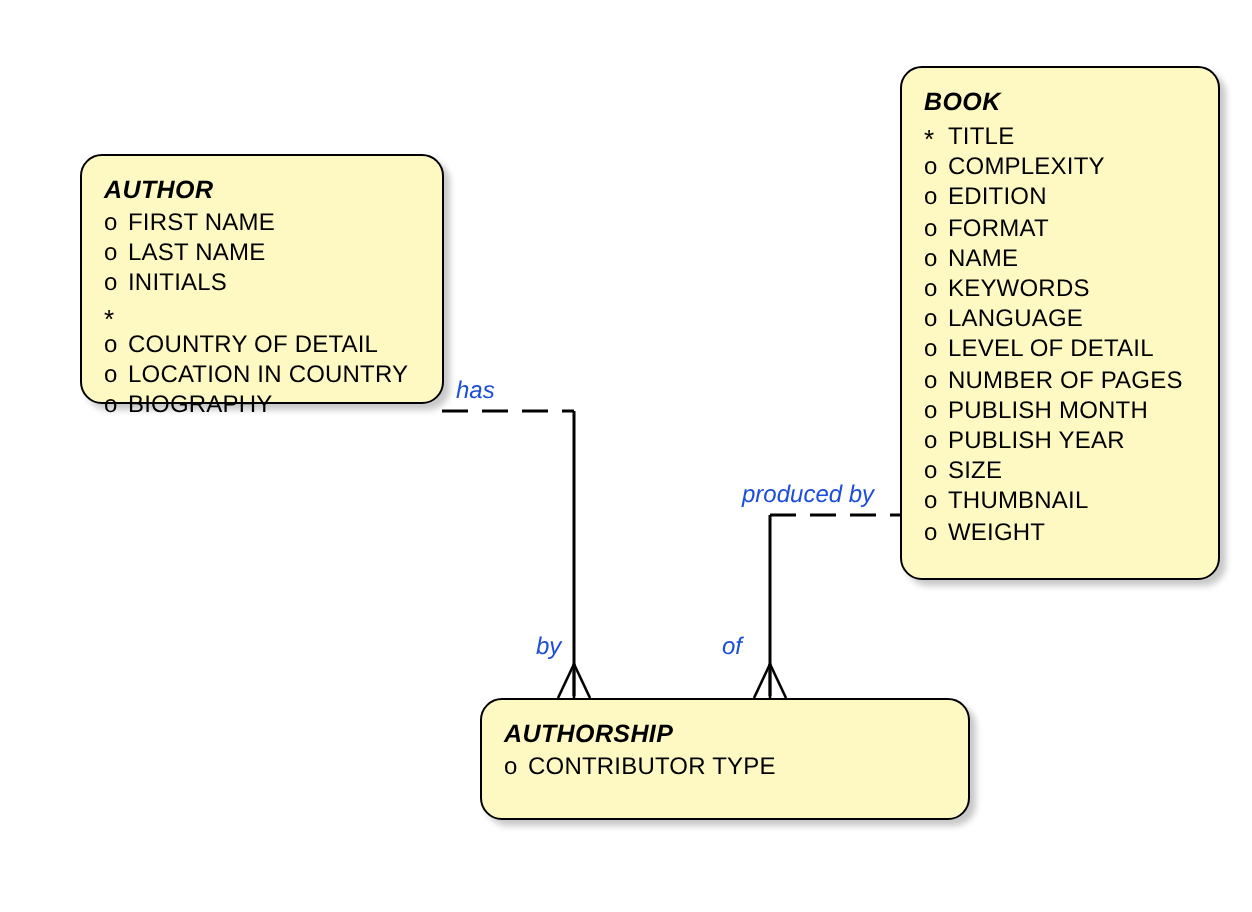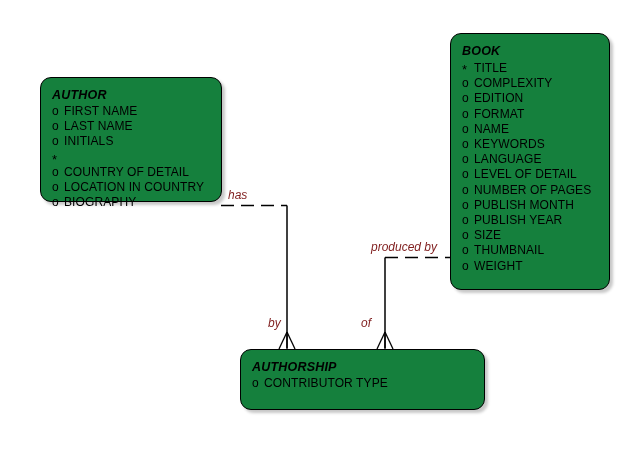--- a/index.html
+++ b/index.html
@@ -24,21 +24,21 @@
     top: 0;
     width: 626px;
     height: 456px;
     pointer-events: none;
   }
 
   
   .entity {
     position: absolute;
     box-sizing: border-box;
-    background: #15803d;
+    background: #fef9c3;
     border: 1.4px solid #000000;
     border-radius: 11px;
     box-shadow: 3px 3px 3px rgba(0,0,0,0.22);
     padding: 9px 24px 8px 11px;
     z-index: 3;
   }
   .entity-name {
     font-style: italic;
     font-weight: bold;
     font-size: 12.5px;
@@ -74,21 +74,21 @@
   }
   .attr-label {
     letter-spacing: 0.1px;
   }
 
   
   .rel-label {
     position: absolute;
     font-style: italic;
     font-size: 12px;
-    color: #7f1d1d;
+    color: #1d4ed8;
     white-space: nowrap;
     z-index: 4;
   }
 </style>
 </head>
 <body>
 
 <div id="canvas">
 
   <svg id="wires" viewBox="0 0 626 456" width="626" height="456">

